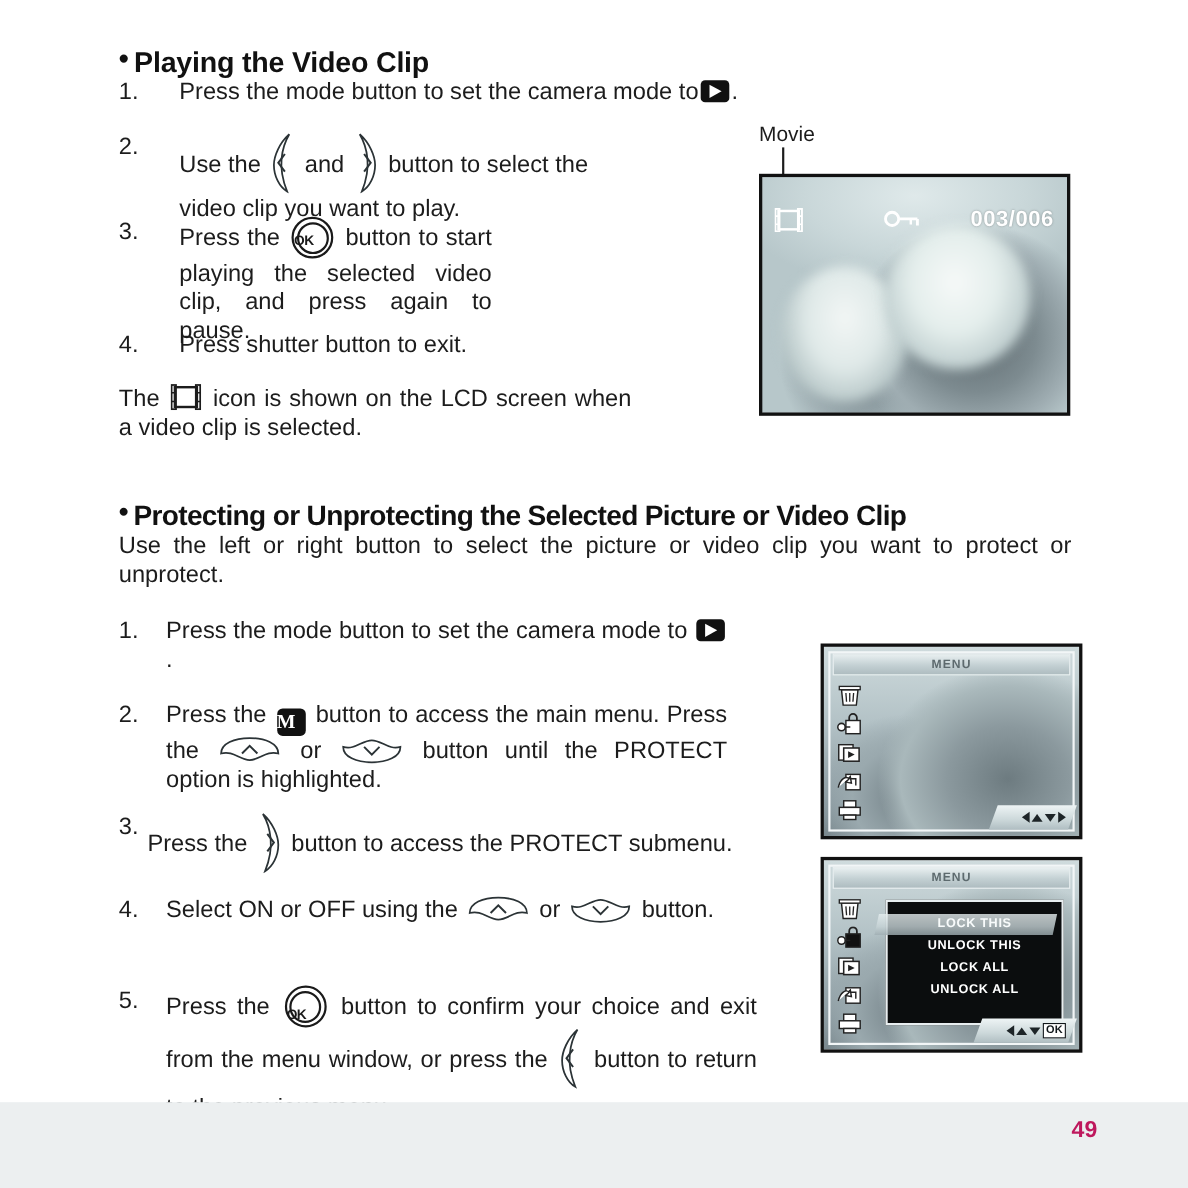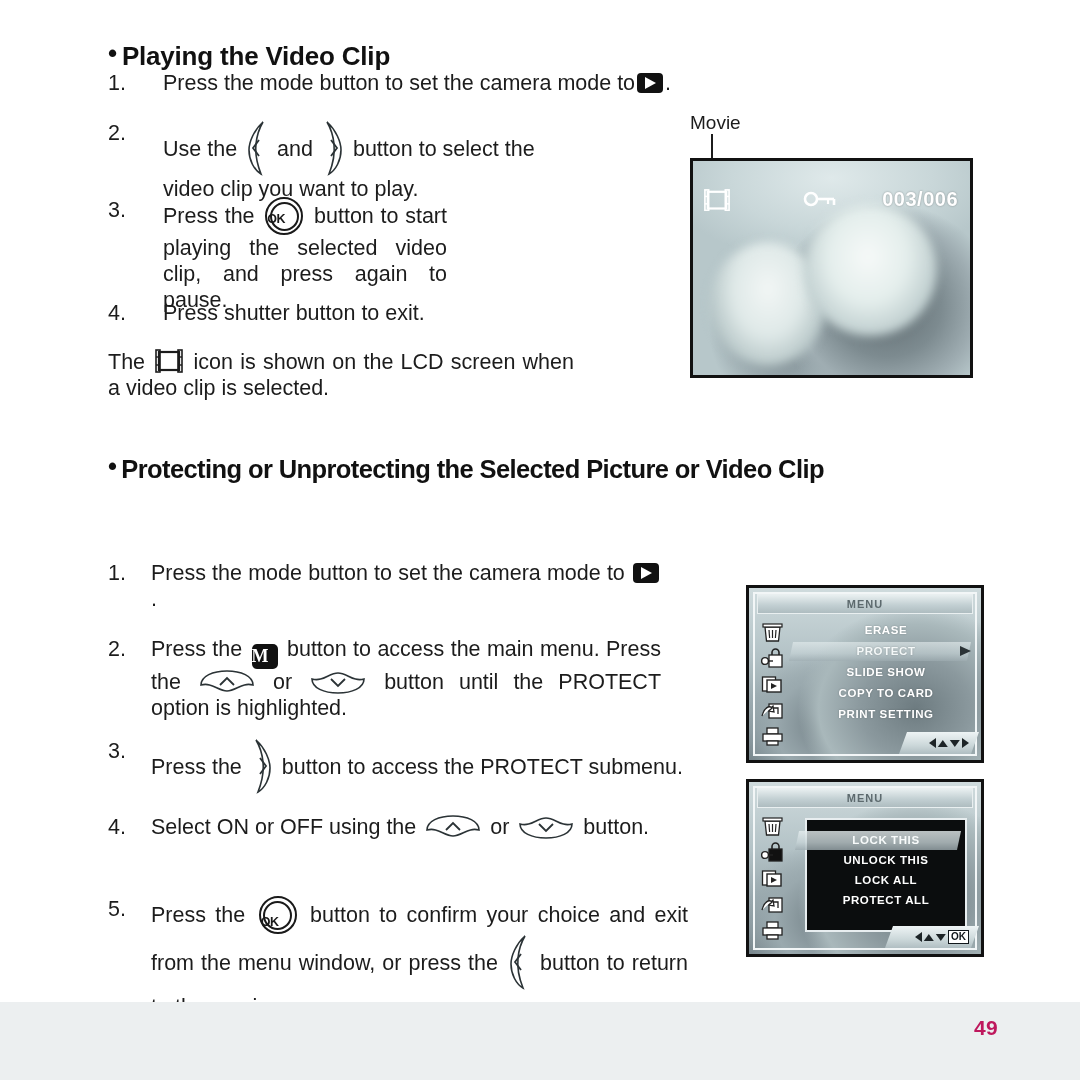--- a/index.html
+++ b/index.html
@@ -511,20 +511,21 @@
         </svg>
       </span>
       <span class="osd-count">003/006</span>
     </div>
   </div>
 
   <div class="h-section" id="h2">
     <span class="bullet-dot">•</span><span>Protecting or Unprotecting the Selected Picture or Video Clip</span>
   </div>
 
+  <div class="txt just" style="left:108px; top:483px; width:866px;">Use the left or right button to select the picture or video clip you want to protect or unprotect.</div>
 
   <div class="num" style="left:108px; top:560px;">1.</div>
   <div class="txt just" style="left:151px; top:560px; width:510px;">
     <span>Press the mode button to set the camera mode to</span>
     <span class="ico ico-play"></span><span>.</span>
   </div>
 
   <div class="num" style="left:108px; top:636px;">2.</div>
   <div class="txt just" style="left:151px; top:636px; width:510px;">
     <span>Press the</span>
@@ -540,21 +541,21 @@
     <span class="ico ico-ud">
       <svg viewBox="0 0 58 26">
           <path d="M3 10 C3 19, 15 24, 29 24 C43 24, 55 19, 55 10 C44 13, 38 4, 29 4 C20 4, 14 13, 3 10 Z" fill="#fff" stroke="#2b3336" stroke-width="1.6"></path>
           <path d="M22 10 L29 17 L36 10" fill="none" stroke="#2b3336" stroke-width="1.8"></path>
         </svg>
     </span>
     <span>button until the PROTECT option is highlighted.</span>
   </div>
 
   <div class="num" style="left:108px; top:738px;">3.</div>
-  <div class="txt just" style="left:151px; top:738px; width:540px;">
+  <div class="txt just" style="left:134px; top:738px; width:540px;">
     <span>Press the</span>
     <span class="ico ico-lr">
       <svg viewBox="0 0 26 56">
           <path d="M7 2 C16 10, 21 22, 21 30 C21 40, 16 50, 9 54 C13 44, 15 34, 14 24 C13 14, 10 7, 7 2 Z" fill="#fff" stroke="#2b3336" stroke-width="1.6"></path>
           <path d="M11 20 L17 28 L11 36" fill="none" stroke="#2b3336" stroke-width="1.8"></path>
         </svg>
     </span>
     <span>button to access the PROTECT submenu.</span>
   </div>
 
@@ -631,39 +632,20 @@
       </div>
       <div class="sb-ico">
         <svg viewBox="0 0 23 21">
             <rect x="6" y="2" width="11" height="6" fill="#fff" stroke="#222" stroke-width="1.3"></rect>
             <rect x="2" y="8" width="19" height="7" fill="#fff" stroke="#222" stroke-width="1.3"></rect>
             <rect x="6" y="15" width="11" height="4" fill="#fff" stroke="#222" stroke-width="1.3"></rect>
           </svg>
       </div>
     </div>
 
-    <div class="menu-items">
-      <div class="menu-item">
-        <span class="lbl">ERASE</span>
-      </div>
-      <div class="menu-item sel">
-        <span class="sel-bar"></span>
-        <span class="lbl">PROTECT</span>
-        <span class="sel-arrow"></span>
-      </div>
-      <div class="menu-item">
-        <span class="lbl">SLIDE  SHOW</span>
-      </div>
-      <div class="menu-item">
-        <span class="lbl">COPY TO CARD</span>
-      </div>
-      <div class="menu-item">
-        <span class="lbl">PRINT SETTING</span>
-      </div>
-    </div>
 
     <div class="nav-hint">
       <span class="nh-left"></span>
       <span class="nh-up"></span>
       <span class="nh-down"></span>
       <span class="nh-right"></span>
     </div>
   </div>
 
   <div class="menu-shot" id="menu-sub">
@@ -719,21 +701,21 @@
           <span class="sel-bar"></span>
           <span class="lbl">LOCK THIS</span>
         </div>
         <div class="menu-item">
           <span class="lbl">UNLOCK THIS</span>
         </div>
         <div class="menu-item">
           <span class="lbl">LOCK ALL</span>
         </div>
         <div class="menu-item">
-          <span class="lbl">PROTECT ALL</span>
+          <span class="lbl">UNLOCK ALL</span>
         </div>
       </div>
     </div>
 
     <div class="nav-hint">
       <span class="nh-left"></span>
       <span class="nh-up"></span>
       <span class="nh-down"></span>
       <span class="nh-ok">OK</span>
     </div>

